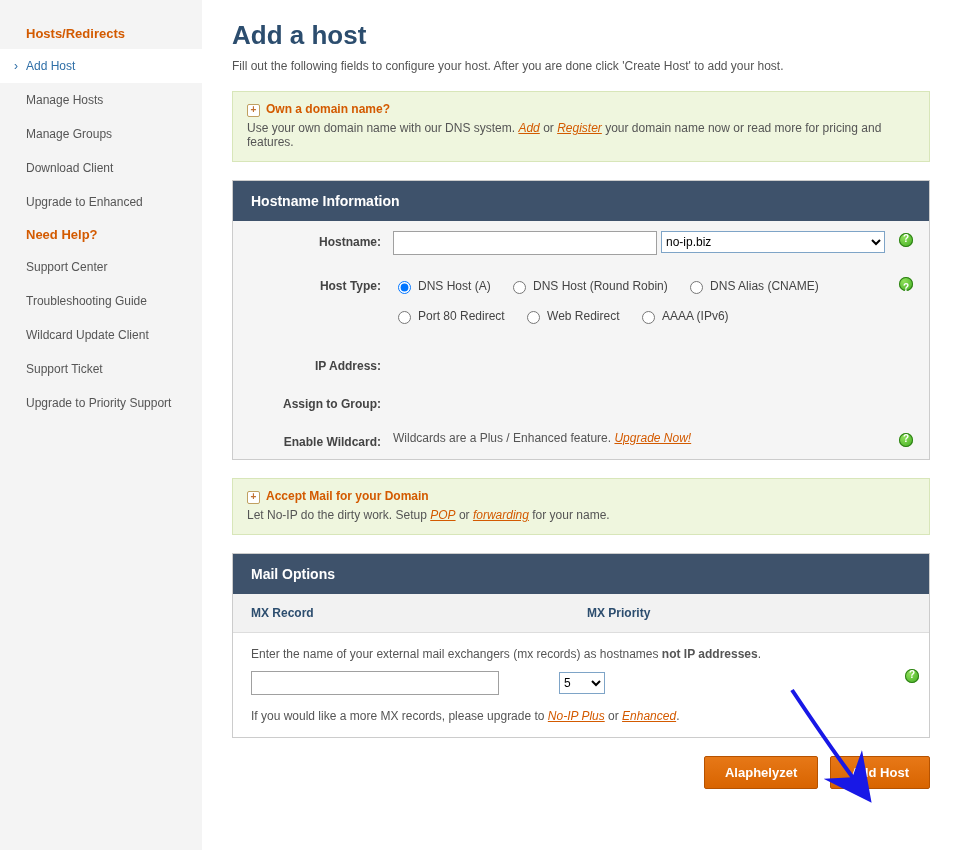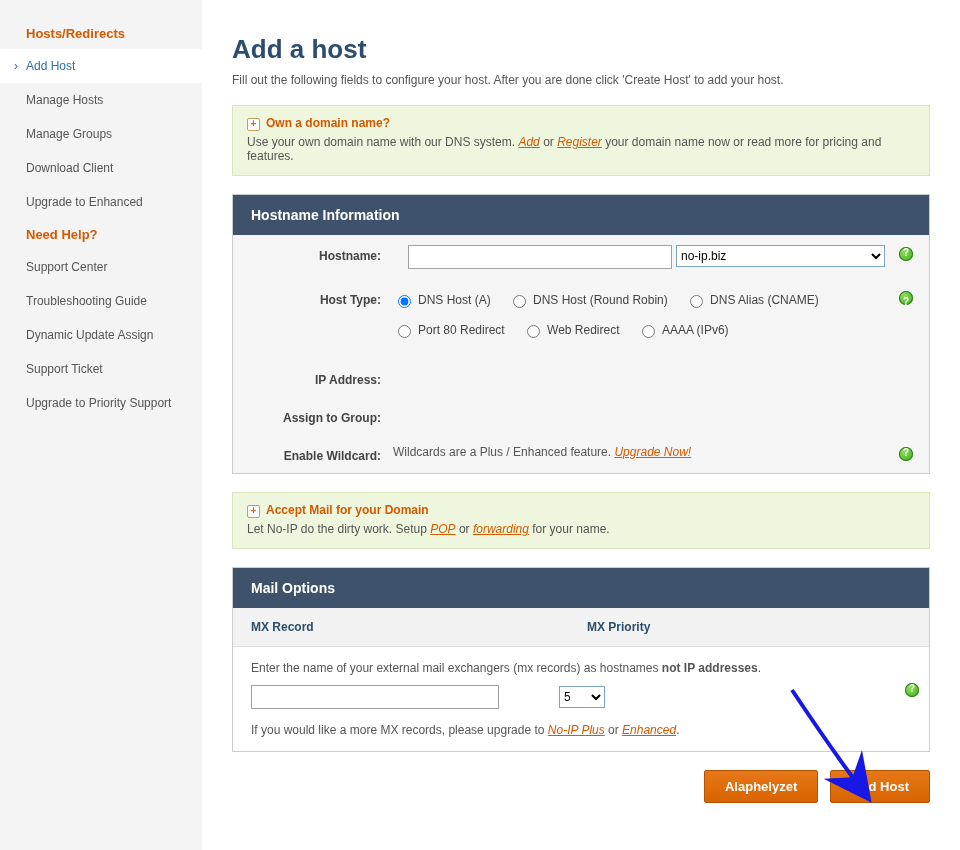--- a/index.html
+++ b/index.html
@@ -5,40 +5,40 @@
   html,body{margin:0;padding:0;font-family:Arial,Helvetica,sans-serif;font-size:12px;background:#fff;color:#555;}
   a{color:#D35A00;text-decoration:underline;cursor:pointer;font-style:italic;}
   .page{display:flex;min-height:850px;}
   
   .sidebar{width:202px;background:#f4f4f4;padding-top:18px;flex-shrink:0;}
   .side-sec{color:#D35A00;font-weight:bold;font-size:13px;padding:8px 20px 8px 26px;}
   .side-item{padding:10px 20px 10px 26px;color:#555;cursor:pointer;font-size:12px;}
   .side-item.active{background:#fff;color:#2F6FA7;position:relative;}
   .side-item.active::before{content:"›";position:absolute;left:14px;color:#2F6FA7;}
   
-  .main{flex:1;padding:34px 30px 30px 30px;}
+  .main{flex:1;padding:20px 30px 30px 30px;}
   h1{font-size:26px;color:#2C4D6E;margin:0 0 8px 0;font-weight:bold;}
   .subtitle{color:#555;margin-bottom:18px;}
   
   .infobox{background:#EFF6DE;border:1px solid #D8E6B9;padding:10px 14px 12px 14px;margin-bottom:18px;}
   .infobox .ib-title{color:#D35A00;font-weight:bold;margin-bottom:4px;}
   .infobox .ib-title .plus{display:inline-block;width:11px;height:11px;border:1px solid #c0a060;background:#fff;color:#c07030;font-size:10px;line-height:10px;text-align:center;margin-right:6px;border-radius:2px;}
   
   .panel{border:1px solid #ccc;margin-bottom:18px;background:#fff;}
   .panel-hd{background:#3E526B;color:#fff;font-weight:bold;font-size:14px;padding:12px 18px;}
   .panel-body{background:#F5F5F5;padding:0;}
   .form-row{display:flex;align-items:flex-start;padding:10px 10px;}
   .form-row + .form-row{}
   .lbl{width:138px;text-align:right;padding-right:12px;font-weight:bold;color:#444;padding-top:4px;font-size:12px;}
   .ctl{flex:1;padding-right:34px;position:relative;}
   .help{position:absolute;right:6px;top:2px;width:14px;height:14px;border-radius:50%;background:radial-gradient(circle at 35% 30%, #8FE05A, #3DAA1F);box-shadow:0 0 0 1px #2d7d16 inset;}
   .help::after{content:"?";color:#fff;font-size:10px;font-weight:bold;position:absolute;left:4px;top:0;}
   input[type=text]{border:1px solid #a0a0a0;height:20px;padding:1px 4px;font-size:12px;box-sizing:content-box;background:#fff;}
   select{border:1px solid #7ea4c7;height:22px;background:#fff;font-size:12px;}
-  .hostname-wrap{display:flex;gap:4px;margin-left:15px;}
+  .hostname-wrap{display:flex;gap:4px;}
   .hostname-wrap input{width:254px;}
   .hostname-wrap select{flex:1;max-width:236px;}
   .radios label{margin-right:14px;color:#444;white-space:nowrap;display:inline-flex;align-items:center;gap:4px;margin-bottom:8px;}
   .radios{line-height:22px;}
   .ip-input{width:96px;}
   .group-select{width:204px;}
   .pencil{display:inline-block;width:14px;height:14px;margin:0 4px 0 8px;vertical-align:middle;position:relative;}
   .pencil::before{content:"";position:absolute;width:10px;height:3px;background:#d97a00;transform:rotate(-45deg);left:2px;top:5px;}
   .pencil::after{content:"";position:absolute;width:3px;height:3px;background:#555;left:0;top:10px;}
   
@@ -64,21 +64,21 @@
   <div class="sidebar">
     <div class="side-sec">Hosts/Redirects</div>
     <div class="side-item active">Add Host</div>
     <div class="side-item">Manage Hosts</div>
     <div class="side-item">Manage Groups</div>
     <div class="side-item">Download Client</div>
     <div class="side-item">Upgrade to Enhanced</div>
     <div class="side-sec">Need Help?</div>
     <div class="side-item">Support Center</div>
     <div class="side-item">Troubleshooting Guide</div>
-    <div class="side-item">Dynamic Update Assign</div>
+    <div class="side-item">Wildcard Update Client</div>
     <div class="side-item">Support Ticket</div>
     <div class="side-item">Upgrade to Priority Support</div>
   </div>
 
   <div class="main" style="position:relative;">
     <h1>Add a host</h1>
     <div class="subtitle">Fill out the following fields to configure your host. After you are done click 'Create Host' to add your host.</div>
 
     <div class="infobox">
       <div class="ib-title"><span class="plus">+</span><span>Own a domain name?</span></div>

